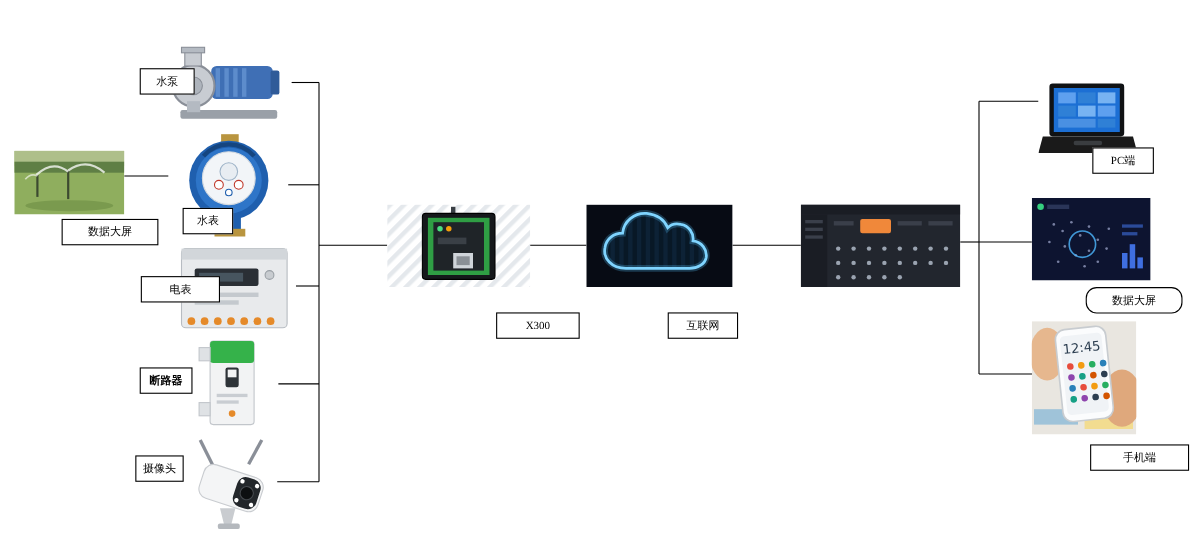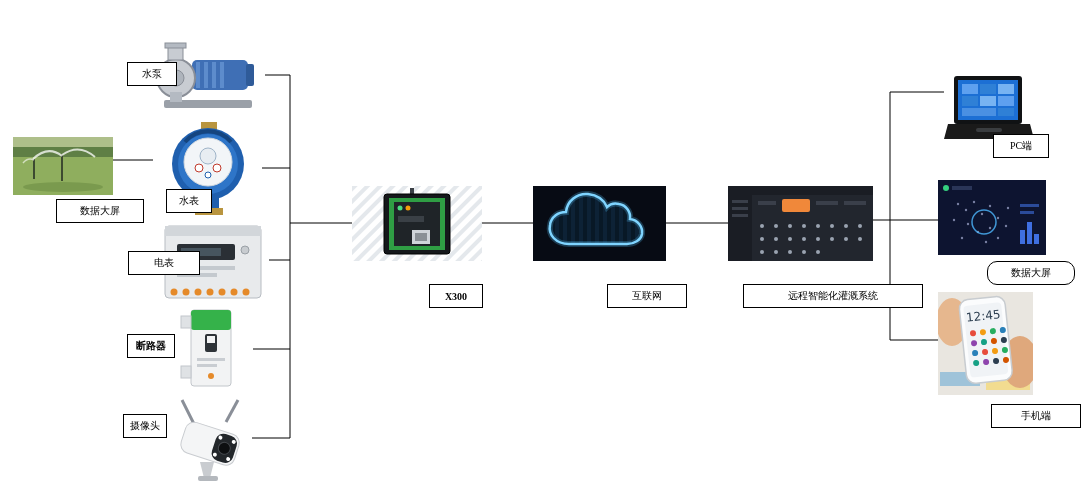--- a/index.html
+++ b/index.html
@@ -194,21 +194,21 @@
       <rect x="37" y="12" width="56" height="52" fill="#2f9e44"></rect>
       <rect x="42" y="16" width="46" height="44" fill="#1f2428"></rect>
       <rect x="60" y="44" width="18" height="14" fill="#cfd4d9"></rect>
       <rect x="63" y="47" width="12" height="8" fill="#8a9096"></rect>
       <circle cx="48" cy="22" r="2.5" fill="#4ade80"></circle>
       <circle cx="56" cy="22" r="2.5" fill="#f59e0b"></circle>
       <rect x="46" y="30" width="26" height="6" fill="#3a4046"></rect>
     </svg>
   </div>
 
-  <div class="label-box" style="left:390px;top:284px;width:54px;font-weight:bold;">
+  <div class="label-box" style="left:412px;top:284px;width:76px;">
     <span>X300</span>
   </div>
 
   <div class="node" style="left:533px;top:186px;">
     <svg width="133" height="75" viewBox="0 0 133 75">
       <defs>
         <clipPath id="cloudclip">
           <path d="M36 58 C23 58 15 49 17 39 C18 31 25 26 33 26 C34 15 44 7 55 8 C64 9 71 14 74 21 C77 18 82 17 86 18 C93 19 98 26 97 33 C105 34 110 41 109 48 C108 54 101 58 94 58 Z"></path>
         </clipPath>
       </defs>
@@ -228,21 +228,21 @@
             <rect x="90" y="8" width="4" height="60"></rect>
           <rect x="98" y="8" width="4" height="60"></rect>
             <rect x="106" y="8" width="4" height="60"></rect>
         </g>
       </g>
       <path d="M36 58 C23 58 15 49 17 39 C18 31 25 26 33 26 C34 15 44 7 55 8 C64 9 71 14 74 21 C77 18 82 17 86 18 C93 19 98 26 97 33 C105 34 110 41 109 48 C108 54 101 58 94 58 Z" fill="none" stroke="#57c7ff" stroke-width="6" opacity="0.25"></path>
       <path d="M36 58 C23 58 15 49 17 39 C18 31 25 26 33 26 C34 15 44 7 55 8 C64 9 71 14 74 21 C77 18 82 17 86 18 C93 19 98 26 97 33 C105 34 110 41 109 48 C108 54 101 58 94 58 Z" fill="none" stroke="#7fd4ff" stroke-width="2.5"></path>
     </svg>
   </div>
 
-  <div class="label-box" style="left:568px;top:284px;width:80px;">
+  <div class="label-box" style="left:568px;top:284px;width:64px;">
     <span>互联网</span>
   </div>
 
   <div class="node" style="left:728px;top:186px;">
     <svg width="145" height="75" viewBox="0 0 145 75">
       <rect x="0" y="0" width="145" height="75" fill="#22262e"></rect>
       <rect x="0" y="0" width="145" height="9" fill="#1a1d24"></rect>
       <rect x="0" y="9" width="24" height="66" fill="#1a1d24"></rect>
       <rect x="4" y="14" width="16" height="3" fill="#3a3f4a"></rect>
       <rect x="4" y="21" width="16" height="3" fill="#3a3f4a"></rect>
@@ -270,23 +270,20 @@
           <circle cx="132" cy="53" r="2"></circle>
         <circle cx="34" cy="66" r="2"></circle>
           <circle cx="48" cy="66" r="2"></circle>
           <circle cx="62" cy="66" r="2"></circle>
         <circle cx="76" cy="66" r="2"></circle>
           <circle cx="90" cy="66" r="2"></circle>
       </g>
     </svg>
   </div>
 
-  <div class="label-box" style="left:704px;top:284px;width:180px;">
-    <span>远程智能化灌溉系统</span>
-  </div>
 
   <div class="node" style="left:944px;top:73px;">
     <svg width="90" height="75" viewBox="0 0 90 75">
       <rect x="0" y="0" width="90" height="75" fill="#ffffff"></rect>
       <rect x="10" y="3" width="68" height="48" rx="3" fill="#101214"></rect>
       <rect x="14" y="7" width="60" height="40" fill="#1c6fd4"></rect>
       <g>
         <rect x="18" y="11" width="16" height="10" fill="#5ea0ef"></rect>
         <rect x="36" y="11" width="16" height="10" fill="#2f80d6"></rect>
         <rect x="54" y="11" width="16" height="10" fill="#77b3f2"></rect>

